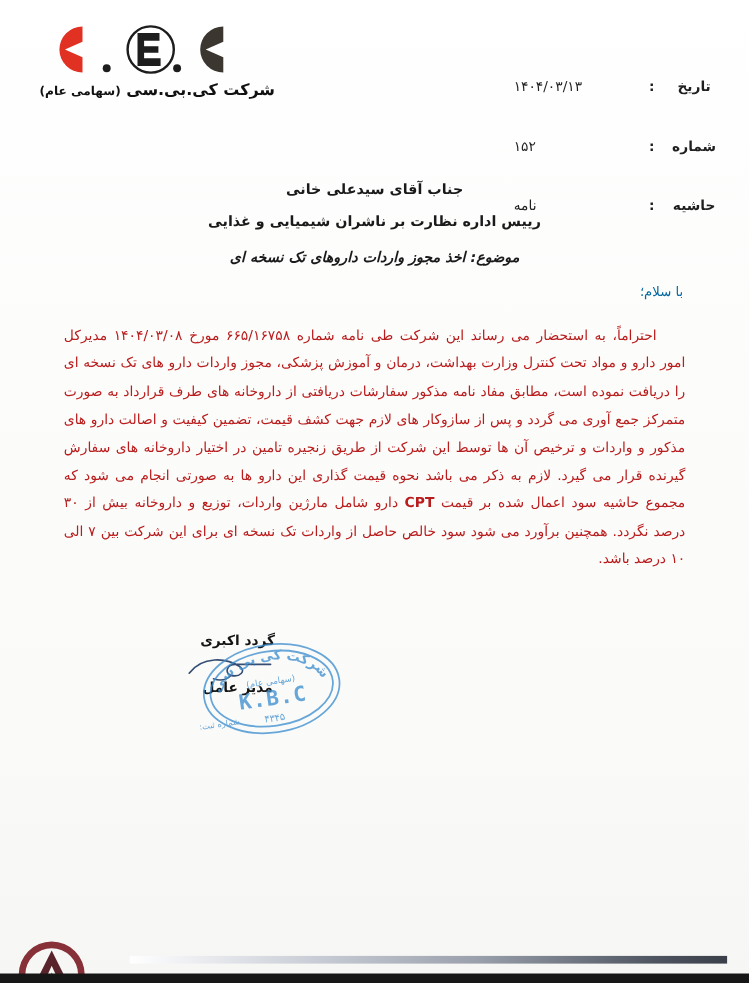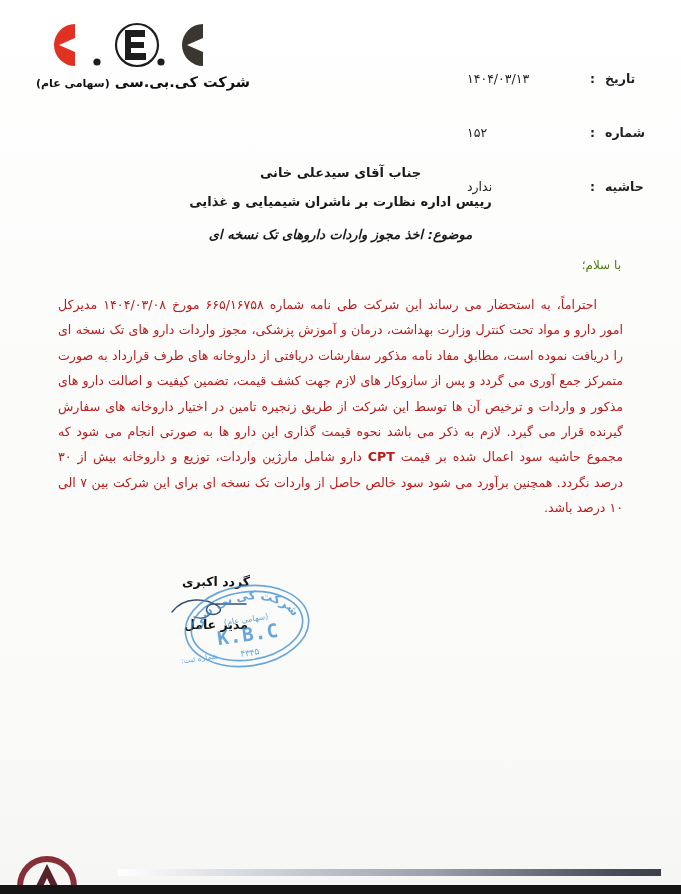--- a/index.html
+++ b/index.html
@@ -45,21 +45,21 @@
   .meta-row {
     display: flex;
     justify-content: flex-start;
     align-items: baseline;
     gap: 10px;
     white-space: nowrap;
   }
   .meta-label {
     font-weight: bold;
     min-width: 52px;
-    text-align: left;
+    text-align: center;
     letter-spacing: .2px;
   }
   .meta-colon { font-weight: bold; }
   .meta-value {
     flex: 1;
     text-align: left;
     letter-spacing: .5px;
     margin-top: 28px;
   }
 
@@ -108,21 +108,21 @@
     margin-top: 4px;
     font-size: 13px;
     font-weight: bold;
     font-style: italic;
   }
   .greeting {
     position: absolute;
     top: 258px;
     right: 60px;
     font-size: 12px;
-    color: #4d7c0f;
+    color: #0369a1;
   }
 
   
   .body-text {
     position: absolute;
     top: 292px;
     right: 58px;
     left: 58px;
     font-size: 12.6px;
     line-height: 25.4px;
@@ -223,21 +223,21 @@
         <span class="meta-value">۱۴۰۴/۰۳/۱۳</span>
       </div>
       <div class="meta-row">
         <span class="meta-label">شماره</span>
         <span class="meta-colon">:</span>
         <span class="meta-value">۱۵۲</span>
       </div>
       <div class="meta-row">
         <span class="meta-label">حاشیه</span>
         <span class="meta-colon">:</span>
-        <span class="meta-value">ندارد</span>
+        <span class="meta-value">نامه</span>
       </div>
     </div>
 
     <div class="brand-block">
       <div class="logo-row">
         <svg width="196" height="46" viewBox="0 0 196 46">
 
           <path d="M30 2 A21 21 0 1 0 30 44 L30 30 L14 23 L30 16 Z" fill="#e03123"></path>
           <circle cx="52" cy="40" r="3.6" fill="#1d1d1d"></circle>
 

